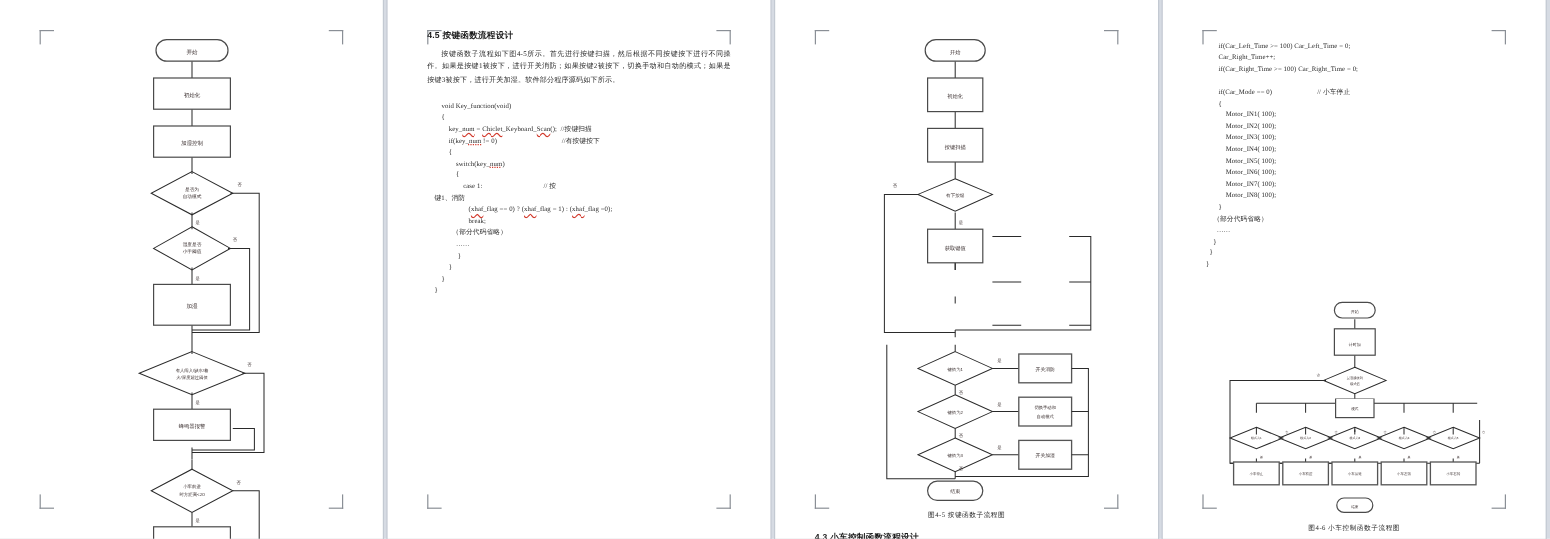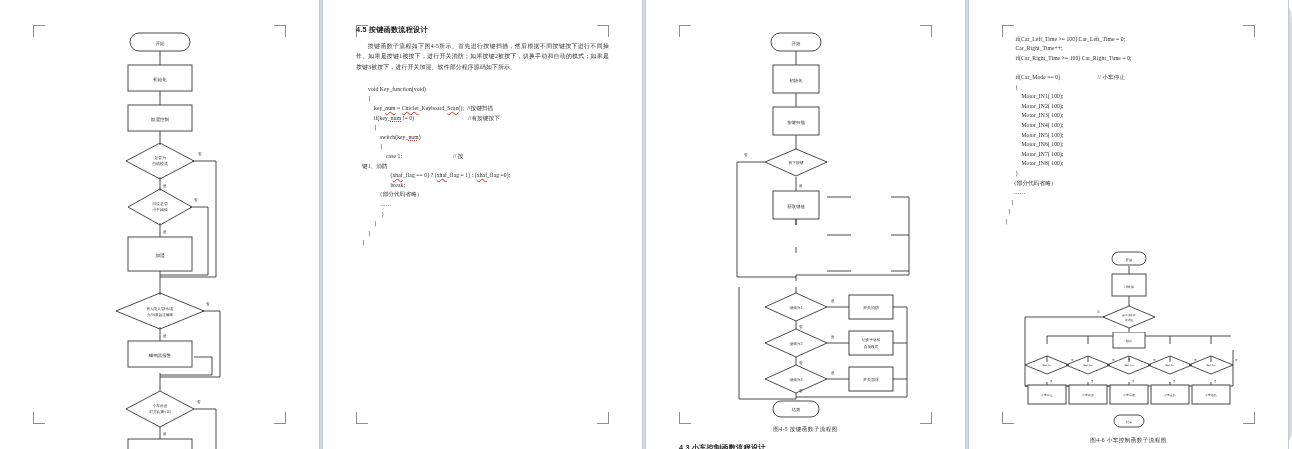--- a/index.html
+++ b/index.html
@@ -1,17 +1,17 @@
 <!DOCTYPE html>
 <html><head>
 <meta charset="utf-8">
 <style>
   html,body{margin:0;padding:0;background:#fff;}
   body{width:1292px;height:449px;overflow:hidden;font-family:"Liberation Serif",serif;}
-  #viewer{position:relative;width:1292px;height:449px;background:#d6dbe3;display:flex;border-radius:18px;}
+  #viewer{position:relative;width:1292px;height:449px;background:#d6dbe3;display:flex;}
   .page{position:relative;width:319px;height:449px;background:#ffffff;margin-right:4px;
         box-shadow:0 0 0 1px #c3c9d2;overflow:hidden;flex:0 0 auto;}
   .page:last-child{margin-right:0;}
   
   .cm{position:absolute;width:11px;height:11px;}
   .cm.tl{border-left:1px solid #8a8f96;border-top:1px solid #8a8f96;left:33px;top:25px;}
   .cm.tr{border-right:1px solid #8a8f96;border-top:1px solid #8a8f96;right:33px;top:25px;}
   .cm.bl{border-left:1px solid #8a8f96;border-bottom:1px solid #8a8f96;left:33px;bottom:25px;}
   .cm.br{border-right:1px solid #8a8f96;border-bottom:1px solid #8a8f96;right:33px;bottom:25px;}
 

